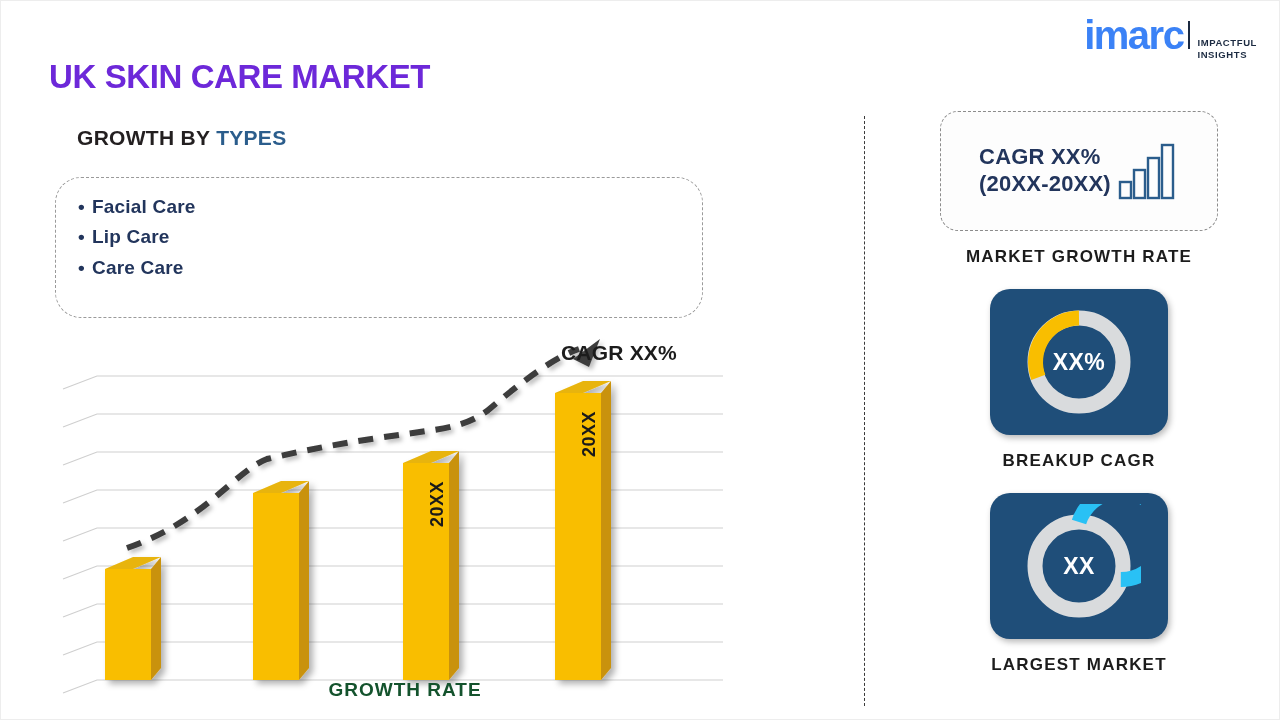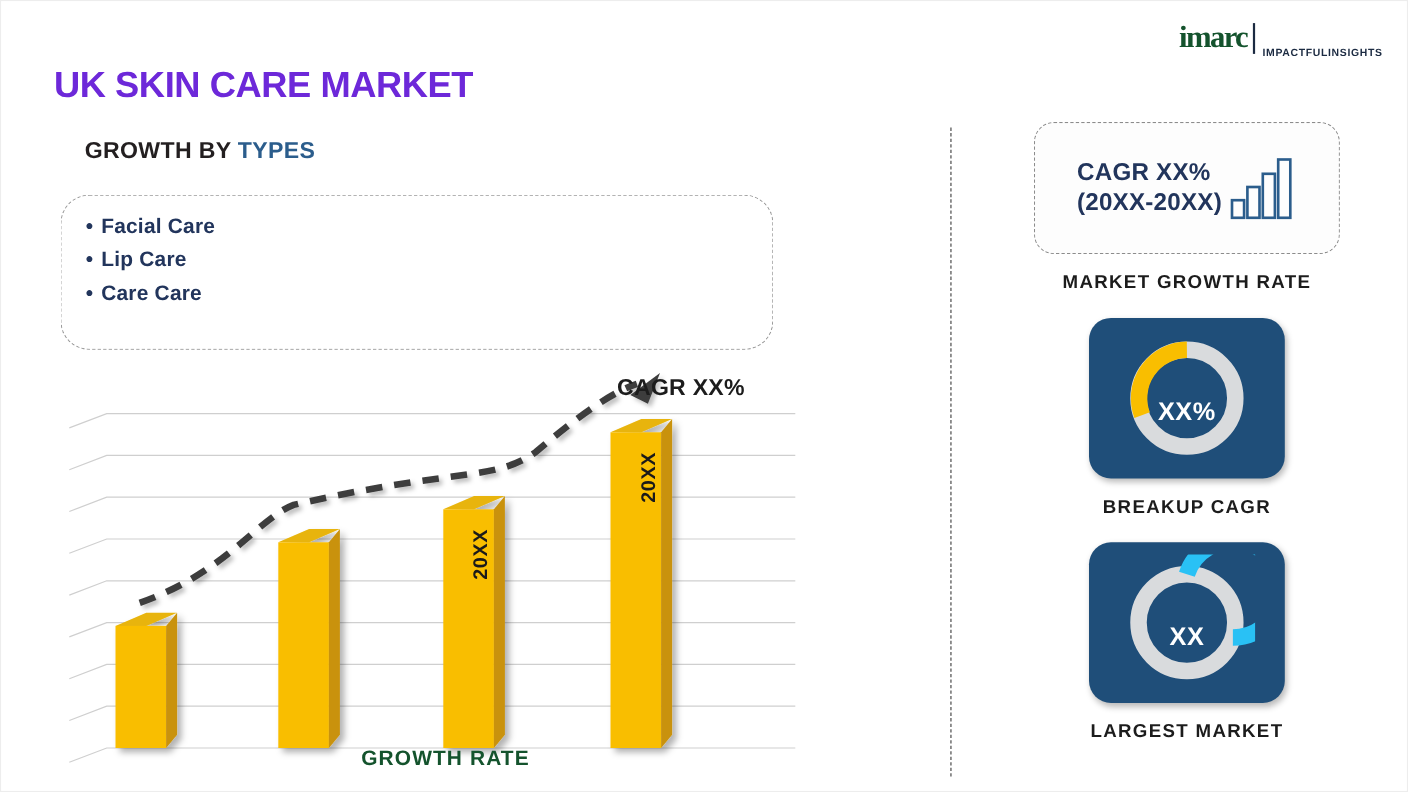--- a/index.html
+++ b/index.html
@@ -23,36 +23,36 @@
   
   #logo {
     position: absolute;
     top: 14px;
     right: 22px;
     display: flex;
     align-items: center;
     height: 40px;
   }
   #logo-word {
-    font-size: 28px;
-    font-weight: bold;
-    color: #14532d;
+    font-size: 40px;
+    font-weight: bold;
+    color: #3b82f6;
     letter-spacing: -1.5px;
     line-height: 1;
-    font-family: Liberation Serif, serif;
+    font-family: Liberation Sans, sans-serif;
   }
   #logo-bar {
     width: 2px;
     height: 28px;
     background: #1b2a41;
     margin: 0 7px 0 5px;
   }
   #logo-tag {
     display: flex;
-    flex-direction: row;
+    flex-direction: column;
     justify-content: center;
     font-size: 9.5px;
     font-weight: bold;
     color: #1b2a41;
     letter-spacing: 0.6px;
     line-height: 1.25;
     margin-top: 28px;
   }
 
   
@@ -207,21 +207,21 @@
   }
   .donut-card svg {
     position: absolute;
     left: 50%;
     top: 50%;
     transform: translate(-50%, -50%);
   }
   .donut-value {
     position: absolute;
     left: 0;
-    top: 12px;
+    top: 0;
     width: 100%;
     height: 100%;
     display: flex;
     align-items: center;
     justify-content: center;
     color: #ffffff;
     font-size: 23px;
     font-weight: bold;
     letter-spacing: 0.5px;
   }

